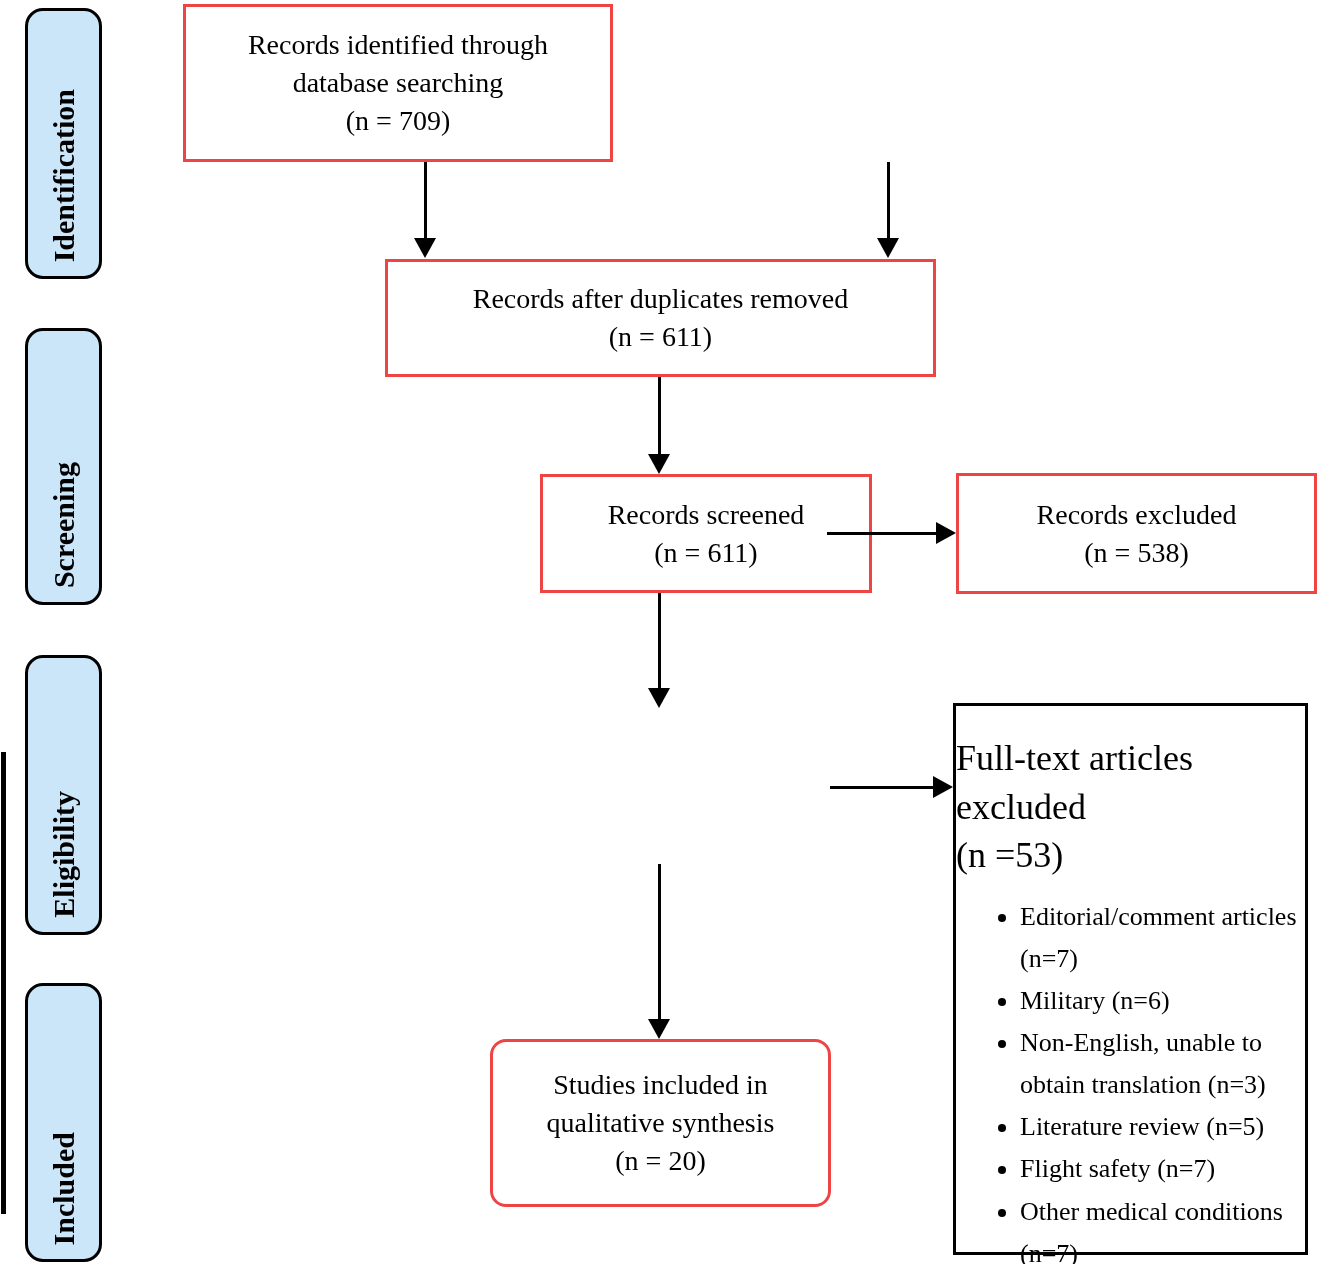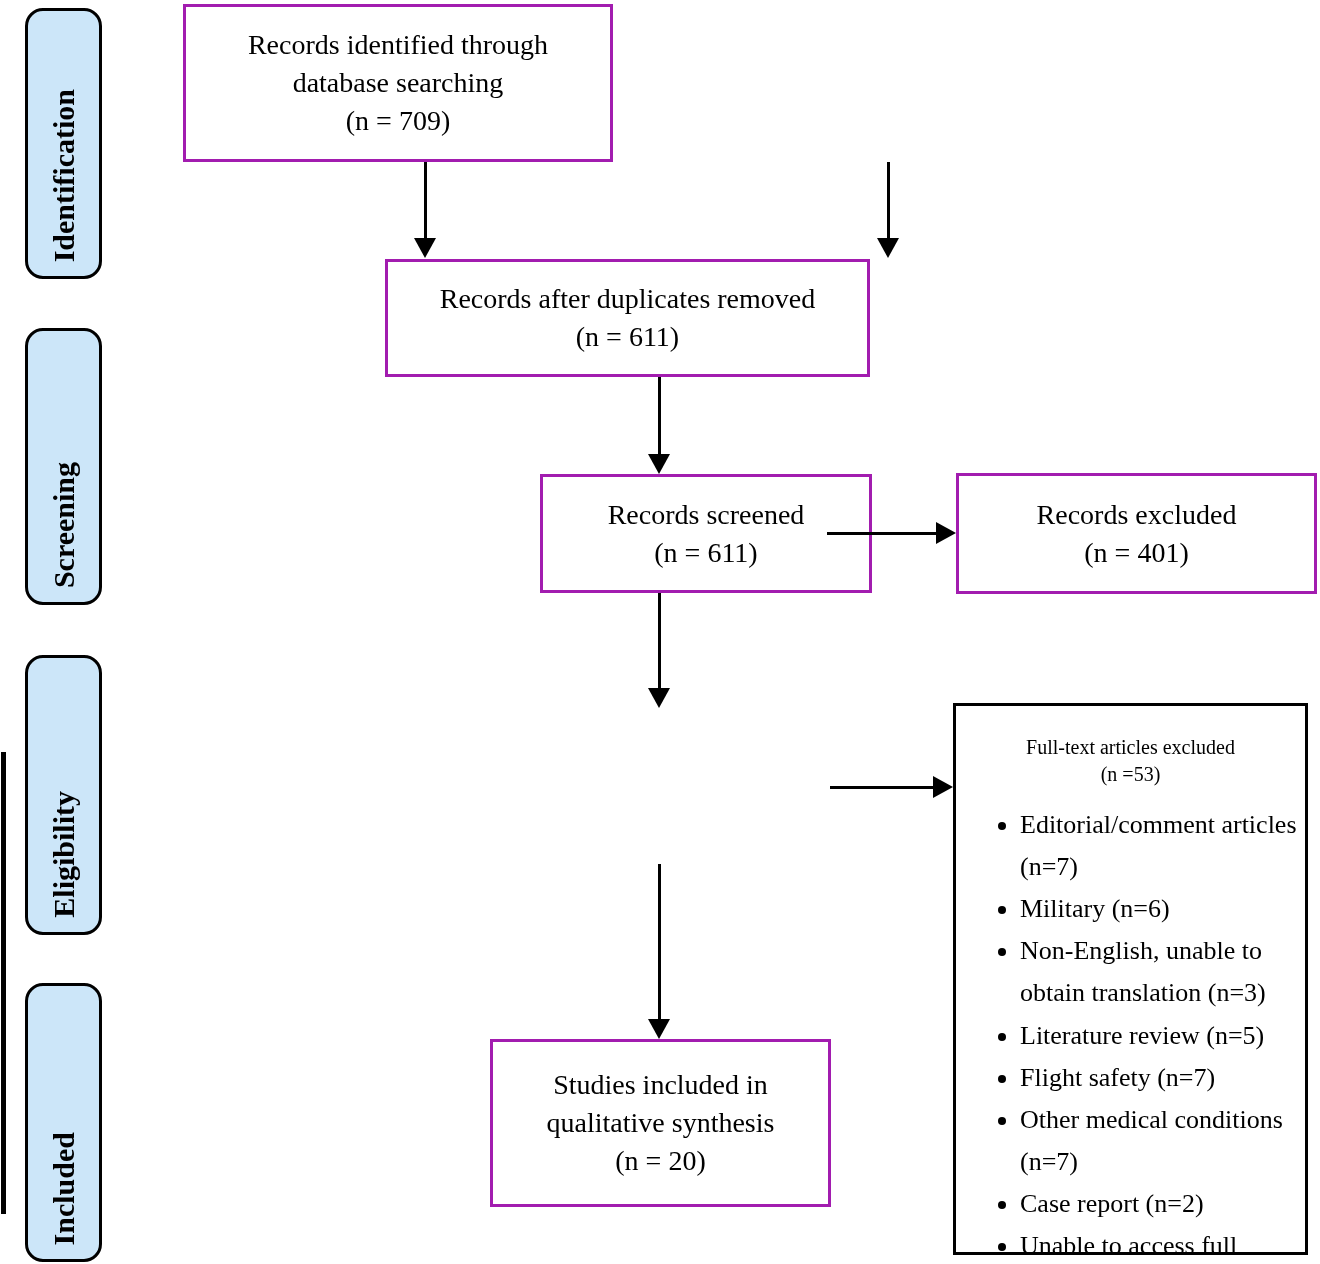--- a/index.html
+++ b/index.html
@@ -46,51 +46,50 @@
     position: absolute;
     left: 1px; top: 752px;
     width: 5px; height: 462px;
     background: #000000;
   }
 
   
   .box {
     position: absolute;
     background: #ffffff;
-    border: 3px solid #a21caf;
+    border: 3px solid #ef4444;
     box-sizing: border-box;
     display: flex;
     align-items: center;
     justify-content: center;
     text-align: center;
     font-size: 28px;
     line-height: 1.35;
     white-space: pre-line;
   }
   .bx-identified { left: 183px; top: 4px;    width: 430px; height: 158px; }
   .bx-additional { left: 696px; top: 4px;    width: 446px; height: 158px; }
-  .bx-dedup      { left: 385px; top: 259px;  width: 485px; height: 118px; }
+  .bx-dedup      { left: 385px; top: 259px;  width: 551px; height: 118px; }
   .bx-screened   { left: 495px; top: 474px;  width: 332px; height: 119px; margin-left: 45px; }
   .bx-recexcl    { left: 956px; top: 473px;  width: 361px; height: 121px; }
   .bx-fulltext   { left: 491px; top: 708px;  width: 339px; height: 156px; }
-  .bx-included   { left: 490px; top: 1039px; width: 341px; height: 168px; }
+  .bx-included   { left: 490px; top: 1039px; width: 341px; height: 168px; border-radius: 16px; }
 
   
   .bx-ftexcl {
     position: absolute;
     left: 953px; top: 703px;
     width: 355px; height: 552px;
     background: #ffffff;
     border: 3px solid #000000;
     box-sizing: border-box;
   }
   .bx-ftexcl .hdr {
     padding-top: 28px;
-    text-align: center;
-    font-size: 20px;
+    font-size: 36px;
     line-height: 1.35;
     white-space: pre-line;
   }
   .bx-ftexcl ul {
     margin: 16px 4px 0 0;
     padding-left: 64px;
     list-style: disc outside;
     font-size: 26px;
     line-height: 1.62;
     text-align: left;
@@ -133,21 +132,21 @@
   <div class="margin-line"></div>
 
   <div class="box bx-identified">Records identified through
 database searching
 (n = 709)</div>
   <div class="box bx-dedup">Records after duplicates removed
 (n = 611)</div>
   <div class="box bx-screened">Records screened
 (n = 611)</div>
   <div class="box bx-recexcl">Records excluded
-(n = 401)</div>
+(n = 538)</div>
   <div class="box bx-included">Studies included in
 qualitative synthesis
 (n = 20)</div>
 
   <div class="bx-ftexcl">
     <div class="hdr">Full-text articles excluded
 (n =53)</div>
     <ul>
       <li>Editorial/comment articles (n=7)</li>
       <li>Military (n=6)</li>

